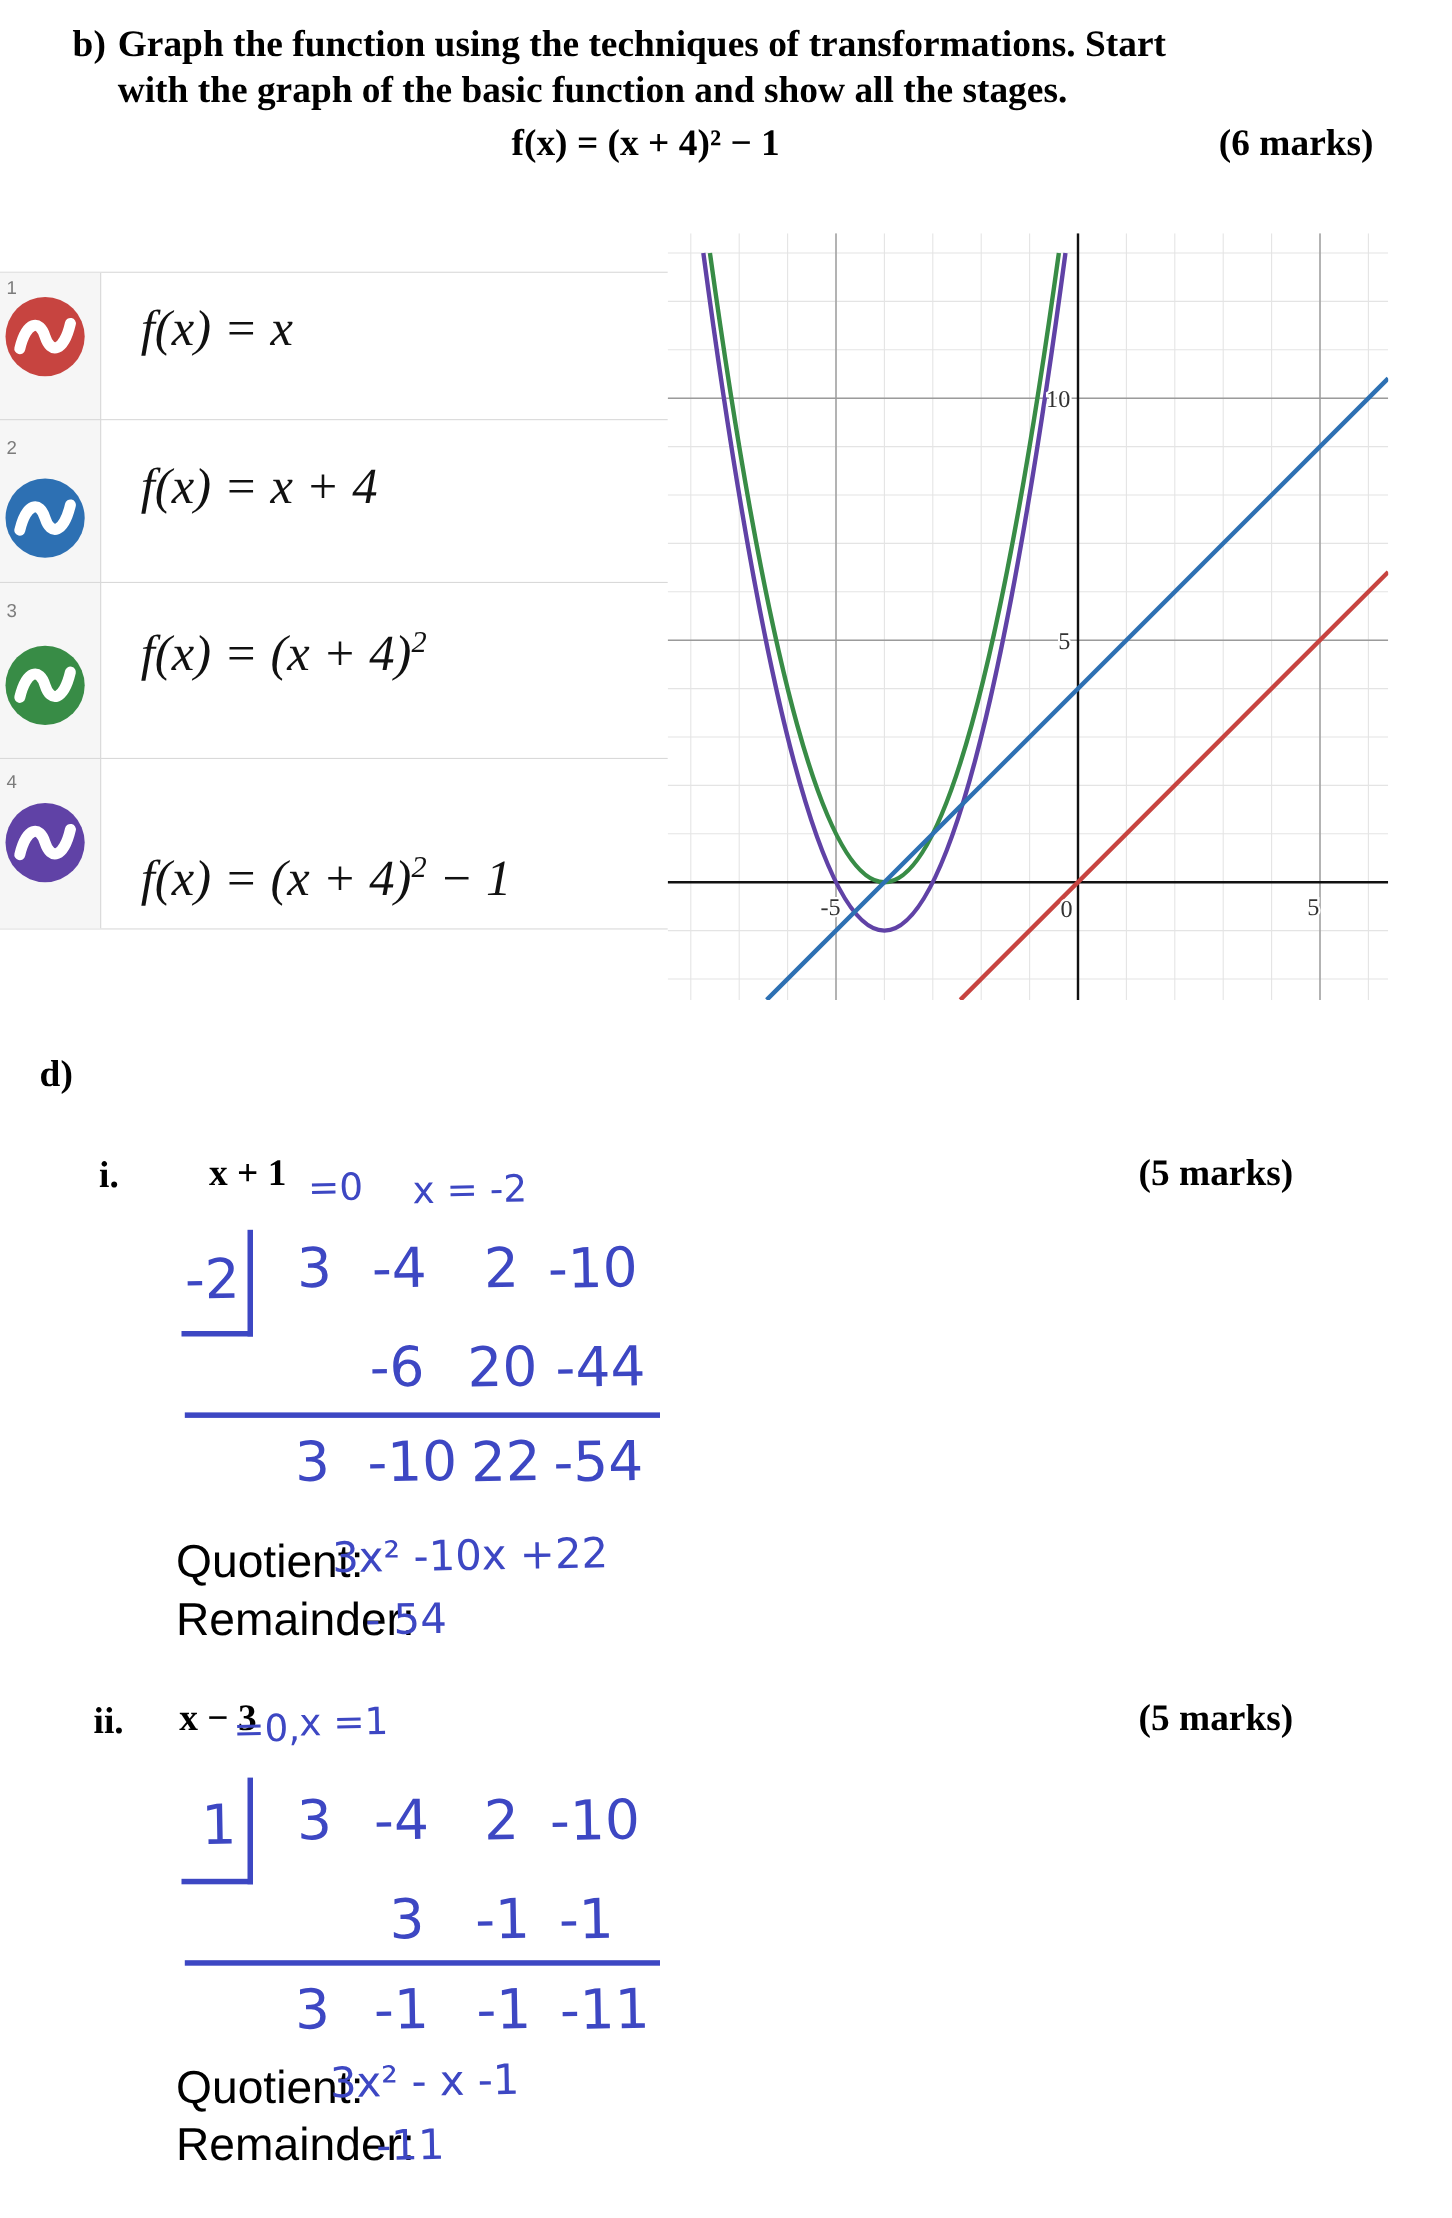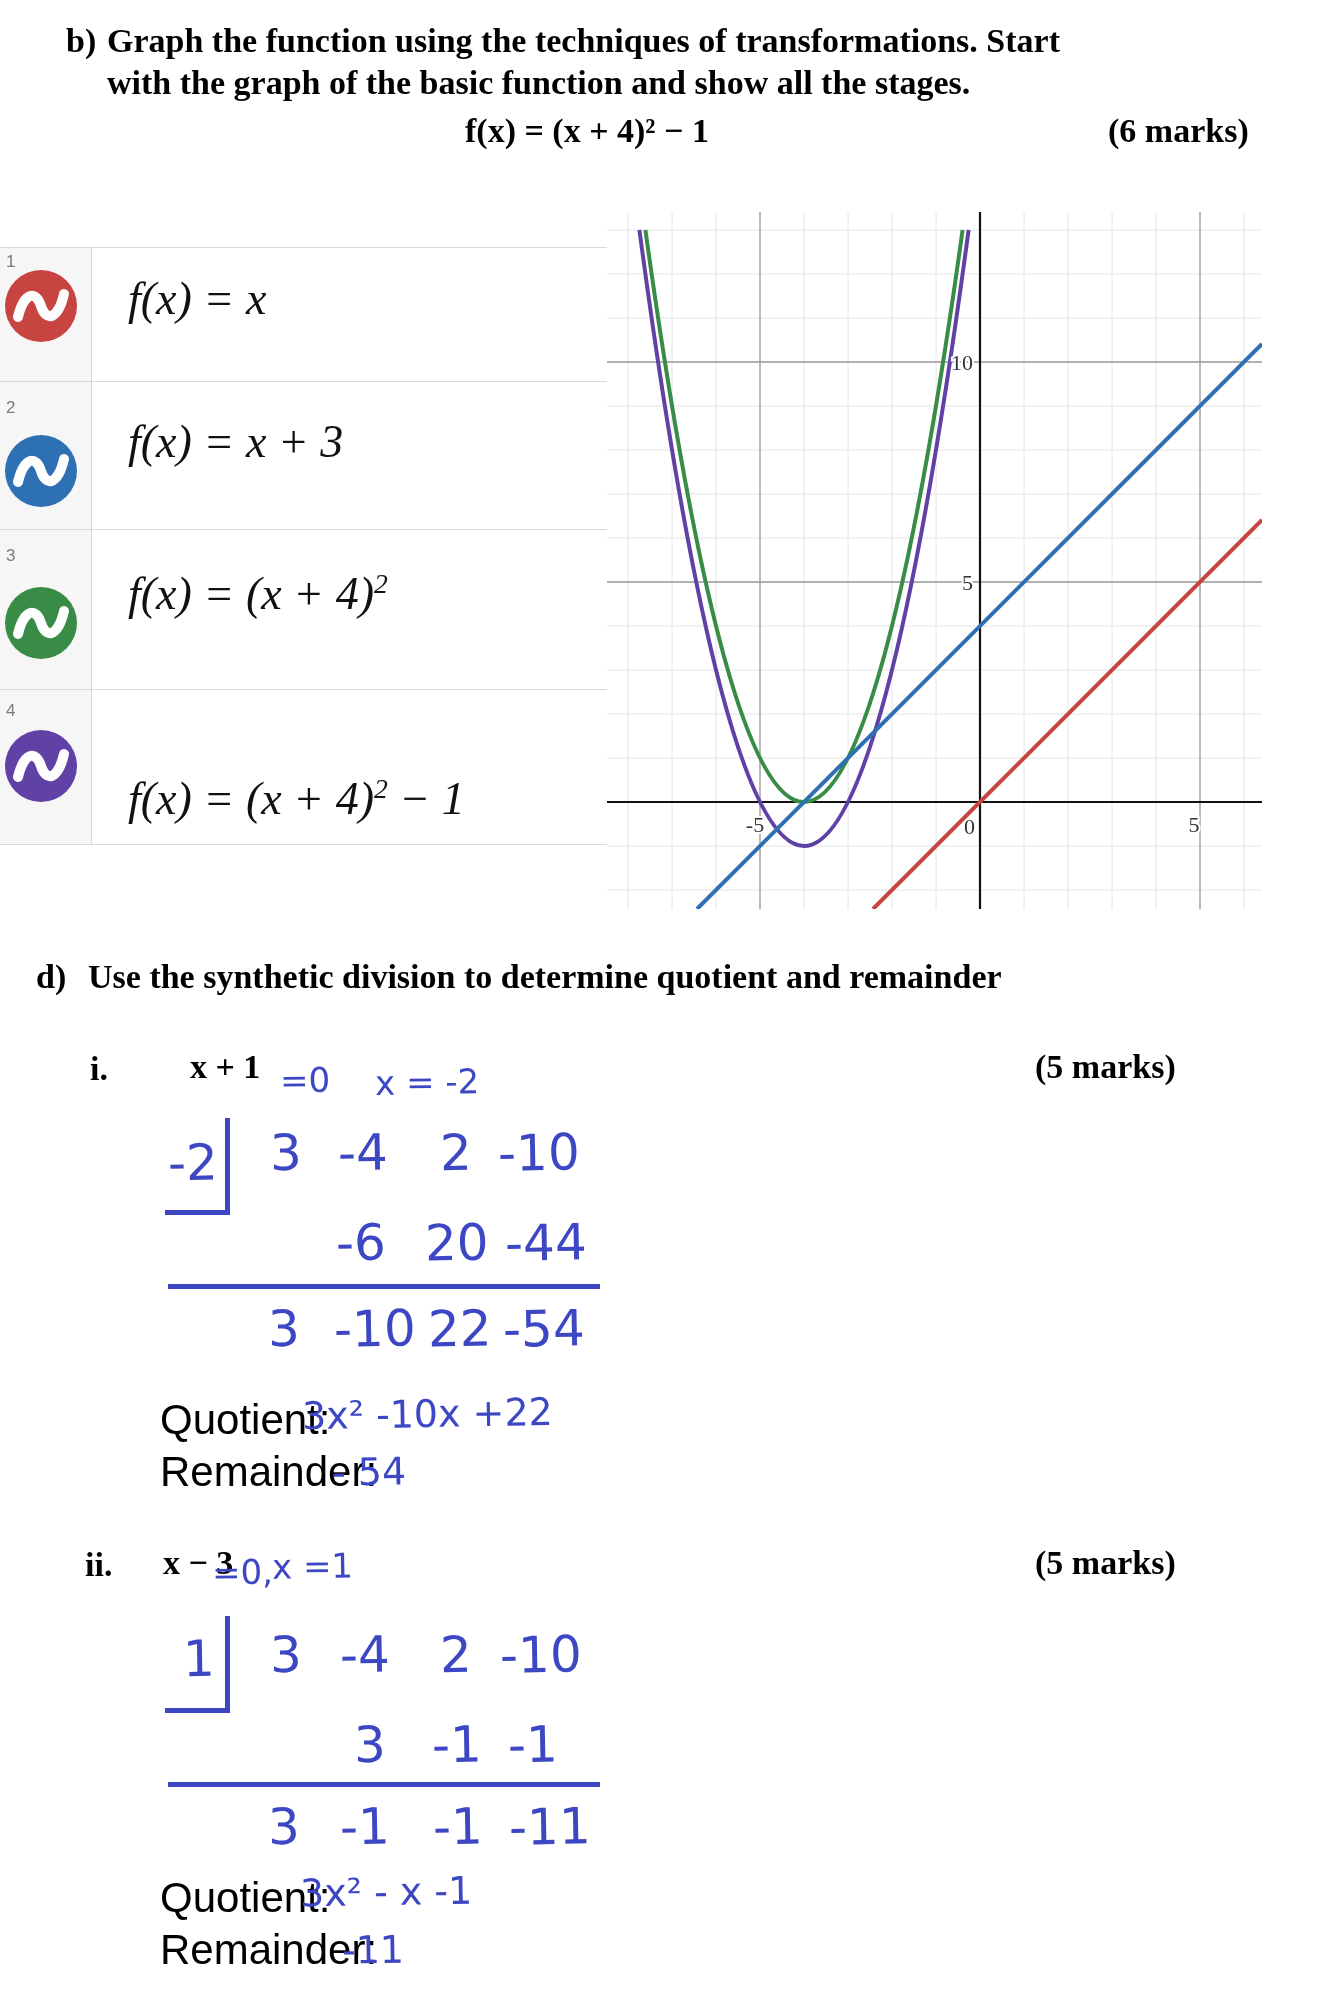--- a/index.html
+++ b/index.html
@@ -57,21 +57,21 @@
       </svg>
       <span class="expr" style="top:24px"><span>f(x) = x</span><sup></sup><span></span></span>
     </div>
 
     <div>
       <span class="rownum" style="top:150px">2</span>
       <svg class="dicon" style="top:186px" viewBox="0 0 74 74">
         <circle cx="37" cy="37" r="36" fill="#2d70b3"></circle>
         <path d="M 14,48 C 20,23 32,21 37,37 C 42,53 54,51 60,25" fill="none" stroke="#fff" stroke-width="10" stroke-linecap="round"></path>
       </svg>
-      <span class="expr" style="top:167px"><span>f(x) = x + 3</span><sup></sup><span></span></span>
+      <span class="expr" style="top:167px"><span>f(x) = x + 4</span><sup></sup><span></span></span>
     </div>
 
     <div>
       <span class="rownum" style="top:298px">3</span>
       <svg class="dicon" style="top:338px" viewBox="0 0 74 74">
         <circle cx="37" cy="37" r="36" fill="#388c46"></circle>
         <path d="M 14,48 C 20,23 32,21 37,37 C 42,53 54,51 60,25" fill="none" stroke="#fff" stroke-width="10" stroke-linecap="round"></path>
       </svg>
       <span class="expr" style="top:319px"><span>f(x) = (x + 4)</span><sup>2</sup><span></span></span>
     </div>
@@ -131,21 +131,20 @@
     <path d="M 90 697 L 655 132" fill="none" stroke-width="4" stroke="#2d70b3"></path>
     <path d="M 266 697 L 655 308" fill="none" stroke-width="4" stroke="#c74440"></path>
     <text x="366" y="158" text-anchor="end">10</text>
     <text x="366" y="378" text-anchor="end">5</text>
     <text x="148" y="620" text-anchor="middle">-5</text>
     <text x="368" y="622" text-anchor="end">0</text>
     <text x="587" y="620" text-anchor="middle">5</text>
   </svg>
 
   <span class="abs printed" style="left:36px;top:958px">d)</span>
-  <span class="abs printed" style="left:88px;top:958px">Use the synthetic division to determine quotient and remainder</span>
 
   <span class="abs printed" style="left:90px;top:1050px">i.</span>
   <span class="abs printed printed-math" style="left:190px;top:1048px">x + 1</span>
   <span class="abs hw hw-sm" style="left:280px;top:1060px">=0</span>
   <span class="abs hw hw-sm" style="left:375px;top:1062px">x = -2</span>
   <span class="abs printed marks" style="left:1035px;top:1048px">(5 marks)</span>
 
   <div class="sd-bracket" style="left:165px;top:1118px;width:60px;height:92px"></div>
   <span class="abs hw hw-num" style="left:168px;top:1134px">-2</span>
   <span class="abs hw hw-num" style="left:270px;top:1124px">3</span>

